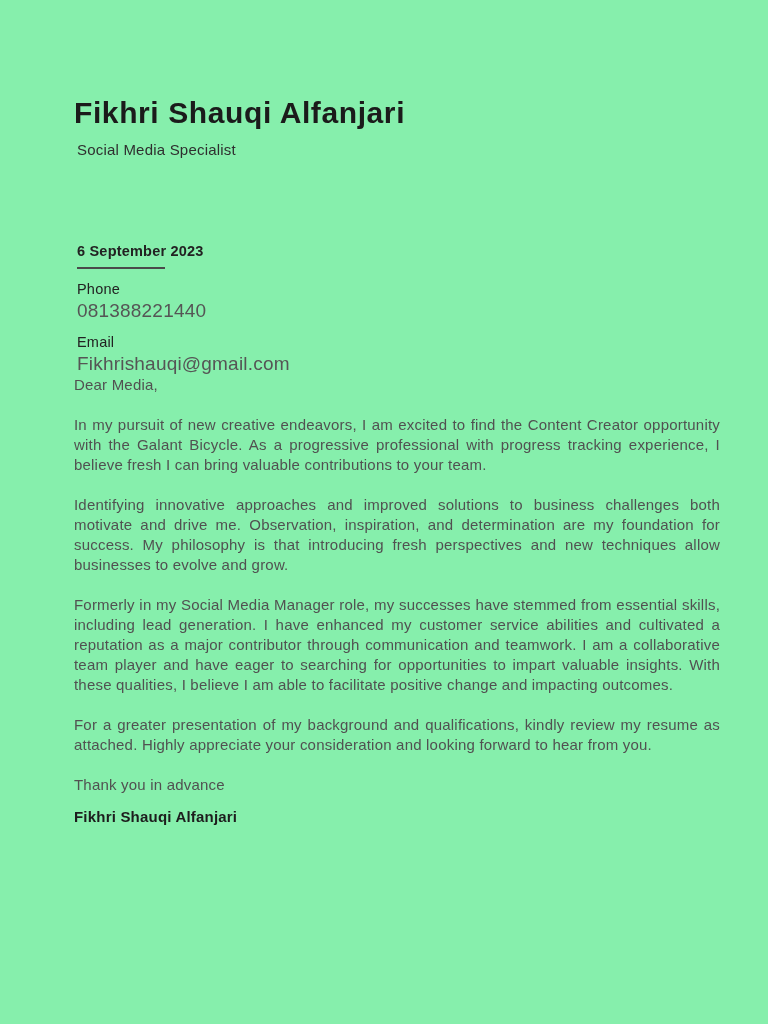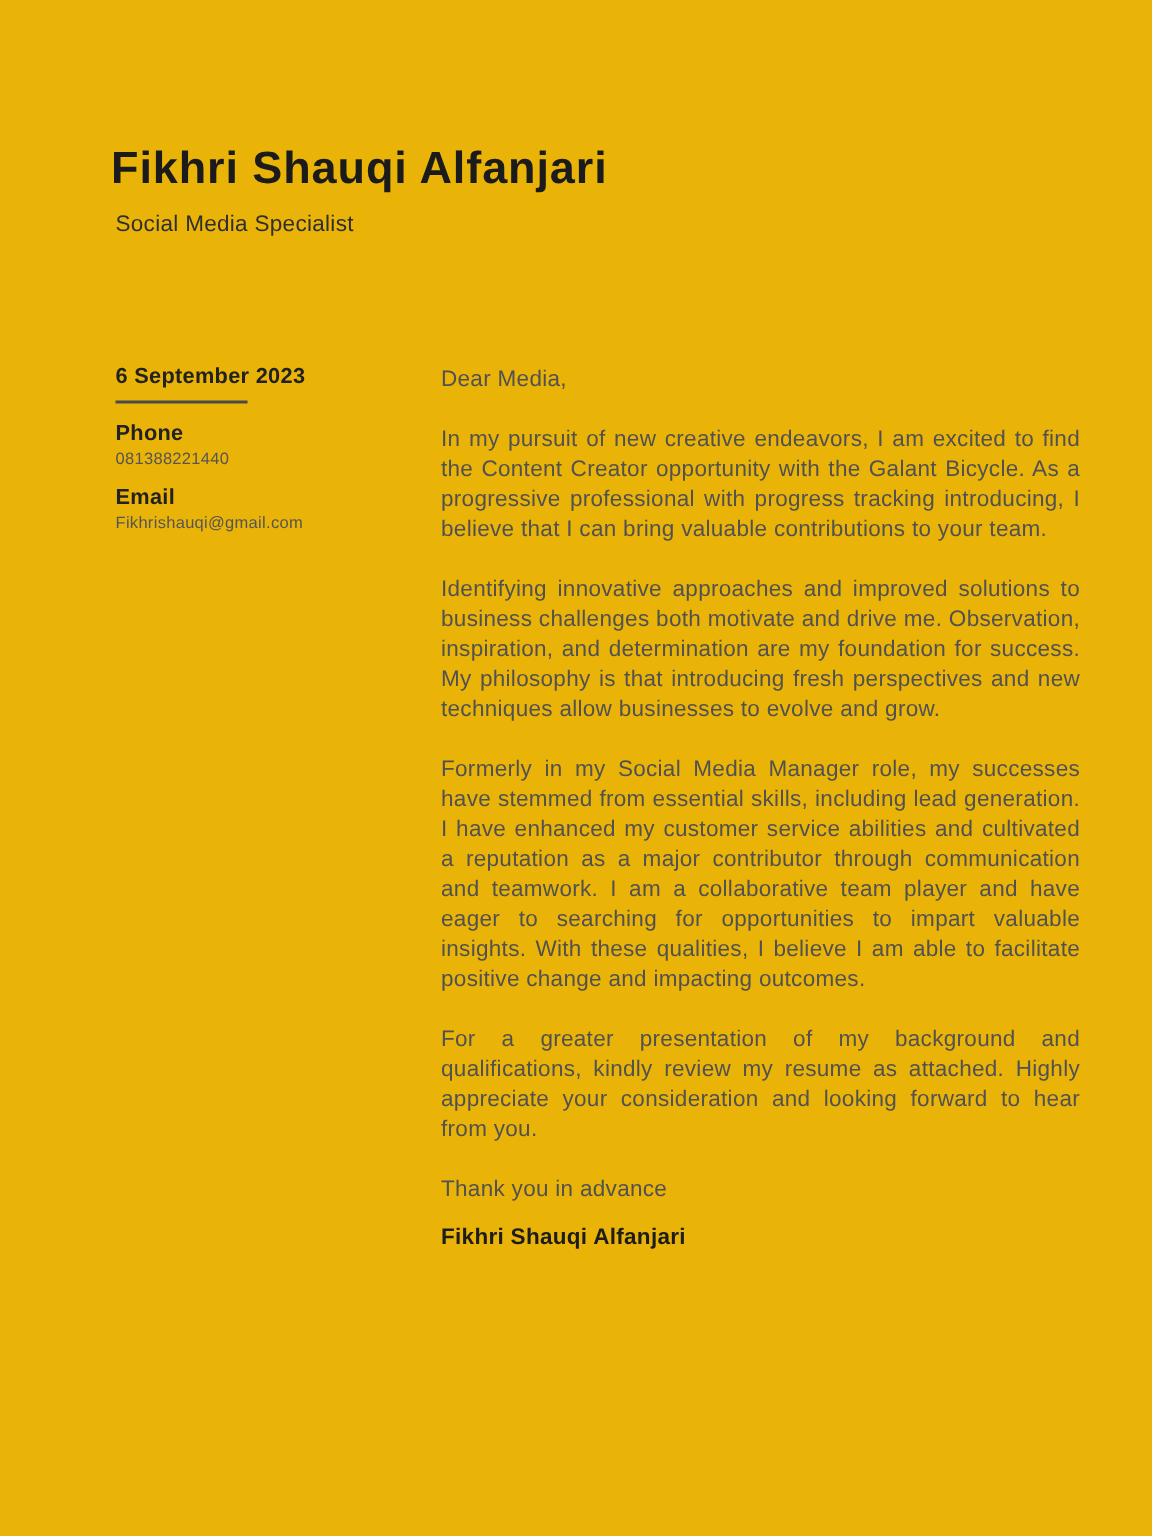--- a/index.html
+++ b/index.html
@@ -8,21 +8,21 @@
     width: 768px;
     height: 1024px;
     background: #fdfcfa;
     font-family: "Liberation Sans", sans-serif;
     overflow: hidden;
   }
 
   .page {
     width: 768px;
     height: 1024px;
-    background: #eab308;
+    background: #86efac;
     padding: 95px 48px 0 74px;
   }
 
   
   .doc-header .name {
     font-size: 30px;
     font-weight: 700;
     color: #1b1b1b;
     letter-spacing: 0.6px;
     line-height: 36px;
@@ -32,20 +32,21 @@
     color: #2f2f2f;
     margin-top: 10px;
     padding-left: 3px;
     letter-spacing: 0.2px;
   }
 
   
   .columns {
     display: flex;
     margin-top: 85px;
+    flex-direction: column;
   }
 
   
   .sidebar {
     width: 220px;
     flex-shrink: 0;
     padding-left: 3px;
   }
   .sidebar .date {
     font-size: 14.5px;
@@ -61,26 +62,26 @@
     letter-spacing: 0.3px;
   }
   .sidebar .contact-divider {
     width: 88px;
     border: none;
     border-top: 2px solid #4a4a4a;
     margin-top: 8px;
   }
   .sidebar .field-label {
     font-size: 14.5px;
-    font-weight: 700;
+    font-weight: 400;
     color: #222222;
     letter-spacing: 0.2px;
   }
   .sidebar .field-value {
-    font-size: 11px;
+    font-size: 19px;
     color: #555555;
     margin-top: 3px;
     letter-spacing: 0.2px;
   }
   .sidebar .phone-group { margin-top: 12px; }
   .sidebar .email-group { margin-top: 12px; }
 
   
   .letter-body {
     flex: 1;
@@ -123,21 +124,21 @@
 
       <div class="email-group">
         <div class="field-label">Email</div>
         <div class="field-value">Fikhrishauqi@gmail.com</div>
       </div>
     </aside>
 
     <main class="letter-body">
       <p class="salutation">Dear Media,</p>
 
-      <p class="body-par">In my pursuit of new creative endeavors, I am excited to find the Content Creator opportunity with the Galant Bicycle. As a progressive professional with progress tracking introducing, I believe that I can bring valuable contributions to your team.</p>
+      <p class="body-par">In my pursuit of new creative endeavors, I am excited to find the Content Creator opportunity with the Galant Bicycle. As a progressive professional with progress tracking experience, I believe fresh I can bring valuable contributions to your team.</p>
 
       <p class="body-par">Identifying innovative approaches and improved solutions to business challenges both motivate and drive me. Observation, inspiration, and determination are my foundation for success. My philosophy is that introducing fresh perspectives and new techniques allow businesses to evolve and grow.</p>
 
       <p class="body-par">Formerly in my Social Media Manager role, my successes have stemmed from essential skills, including lead generation. I have enhanced my customer service abilities and cultivated a reputation as a major contributor through communication and teamwork. I am a collaborative team player and have eager to searching for opportunities to impart valuable insights. With these qualities, I believe I am able to facilitate positive change and impacting outcomes.</p>
 
       <p class="body-par">For a greater presentation of my background and qualifications, kindly review my resume as attached. Highly appreciate your consideration and looking forward to hear from you.</p>
 
       <p class="thanks">Thank you in advance</p>
 
 

